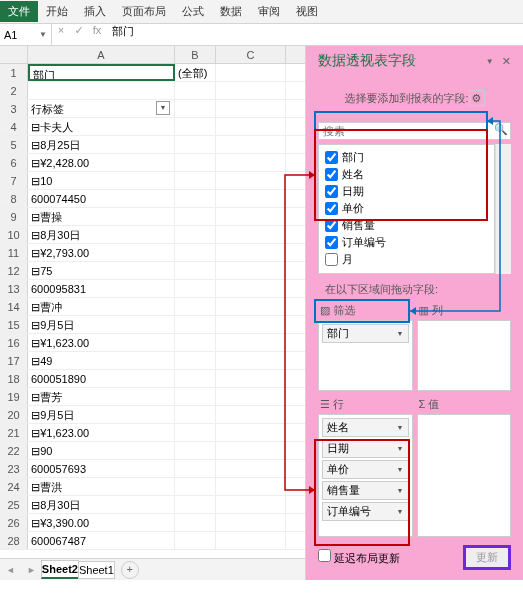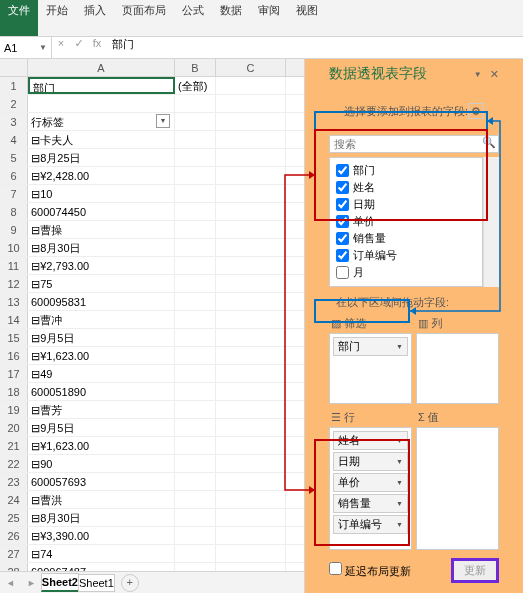--- a/index.html
+++ b/index.html
@@ -1,17 +1,17 @@
 <!DOCTYPE html>
 <html><head>
 <meta charset="utf-8">
 <style>
 *{box-sizing:border-box;margin:0;padding:0;font-family:"Microsoft YaHei",SimSun,sans-serif;font-size:11px}
 body{width:523px;height:600px;background:#fff;overflow:hidden;position:relative}
-.ribbon{height:37px;background:#f3f3f3;display:flex;border-bottom:1px solid #d4d4d4}
+.ribbon{height:24px;background:#f3f3f3;display:flex;align-items:center;border-bottom:1px solid #d4d4d4}
 .ribbon-tab{padding:3px 8px;color:#333}
 .ribbon-tab.file{background:#217346;color:#fff}
 .formula-bar{height:22px;display:flex;border-bottom:1px solid #d4d4d4;background:#fff}
 .name-box{width:52px;padding:2px 4px;border-right:1px solid #d4d4d4;display:flex;align-items:center;justify-content:space-between}
 .nb-dd{color:#666;font-size:8px}
 .fb-btn{width:18px;text-align:center;color:#999}
 .fb-content{padding:0 6px}
 .main{display:flex;height:534px}
 .sheet{width:306px;display:flex;flex-direction:column;border-right:1px solid #d4d4d4}
 .grid-head{display:flex;height:18px;background:#f0f0f0;border-bottom:1px solid #d4d4d4}
@@ -23,21 +23,21 @@
 .row-h{width:28px;background:#f0f0f0;border-right:1px solid #d4d4d4;text-align:center;color:#555;line-height:18px}
 .cell{border-right:1px solid #eee;padding:0 3px;line-height:18px;white-space:nowrap;overflow:hidden}
 .cell.A{width:147px}.cell.B{width:41px}.cell.C{width:70px}
 .sel{border:2px solid #217346!important}
 .dd-btn{float:right;width:14px;height:14px;border:1px solid #999;margin:1px;display:flex;align-items:center;justify-content:center;font-size:7px;color:#555}
 .sheet-tabs{height:22px;display:flex;align-items:center;background:#f3f3f3;border-top:1px solid #d4d4d4}
 .st-nav{padding:0 6px;color:#999;font-size:9px}
 .st-tab{padding:2px 0;border:1px solid #ccc;background:#fff;margin-left:-1px}
 .st-tab.active{border-bottom:2px solid #217346;font-weight:bold}
 .st-add{width:18px;height:18px;border:1px solid #ccc;border-radius:50%;margin-left:6px;text-align:center;line-height:15px;color:#666}
-.pane{flex:1;background:#fdba74;display:flex;flex-direction:column;padding:6px 24px}
+.pane{flex:1;background:#f9a8d4;display:flex;flex-direction:column;padding:6px 12px}
 .pane-title{display:flex;align-items:center;justify-content:space-between;margin-bottom:4px}
 .pane-title h3{font-size:14px;color:#217346;font-weight:normal}
 .pane-x{color:#666;cursor:pointer}
 .pane-sub{display:flex;justify-content:center;align-items:center;color:#555;margin:16px 0}
 .gear{width:16px;height:16px;border:1px solid #ccc;display:flex;align-items:center;justify-content:center}
 .search{display:flex;border:1px solid #ccc;background:#fff;margin-bottom:4px}
 .search input{flex:1;border:0;padding:2px 4px;outline:none;color:#999;}
 .search-ico{width:18px;text-align:center;color:#666}
 .field-list{background:#fff;border:1px solid #ccc;padding:4px;height:130px;position:relative}
 .fld{display:flex;align-items:center;padding:1px 2px}
@@ -238,26 +238,20 @@
           <div class="cell B"></div>
           <div class="cell C"></div>
         </div>
         <div class="row">
           <div class="row-h">26</div>
           <div class="cell A">    ⊟¥3,390.00</div>
           <div class="cell B"></div>
           <div class="cell C"></div>
         </div>
         <div class="row">
-          <div class="row-h">27</div>
-          <div class="cell A">      ⊟74</div>
-          <div class="cell B"></div>
-          <div class="cell C"></div>
-        </div>
-        <div class="row">
           <div class="row-h">28</div>
           <div class="cell A">          600067487</div>
           <div class="cell B"></div>
           <div class="cell C"></div>
         </div>
       </div>
     <div class="sheet-tabs">
       <span class="st-nav">◄</span>
       <span class="st-nav">►</span>
       <div class="st-tab active">Sheet2</div>

